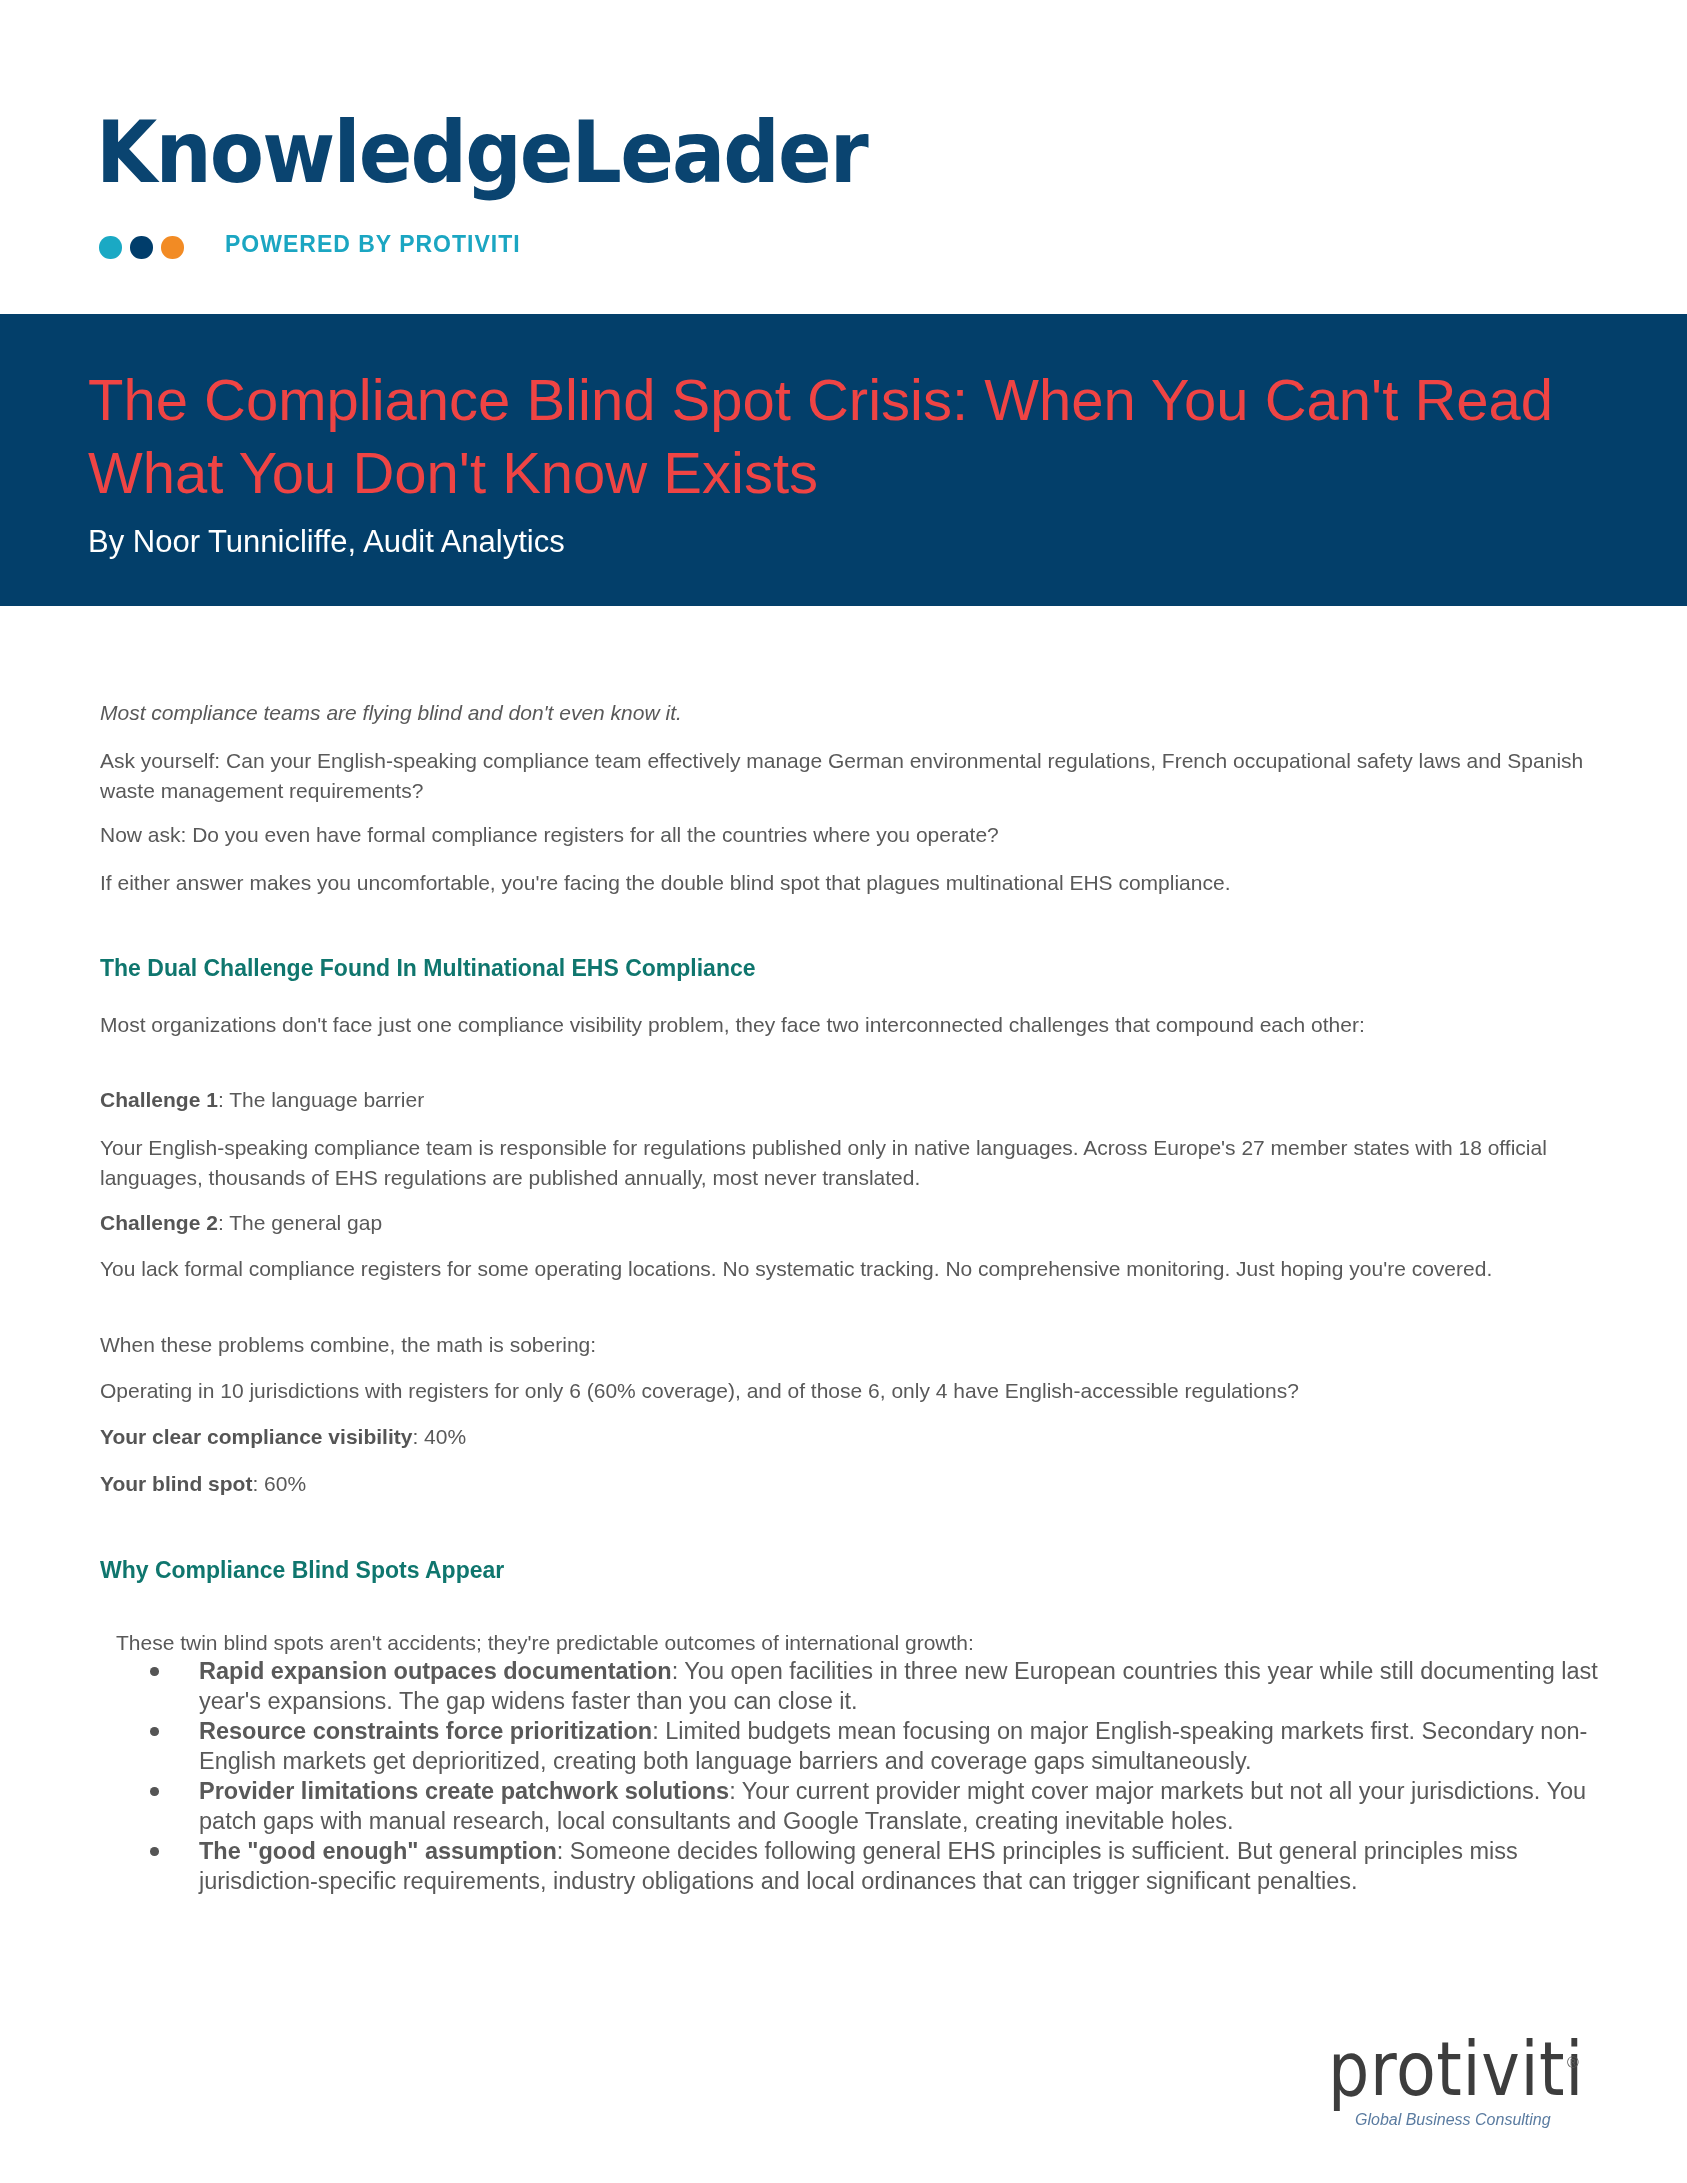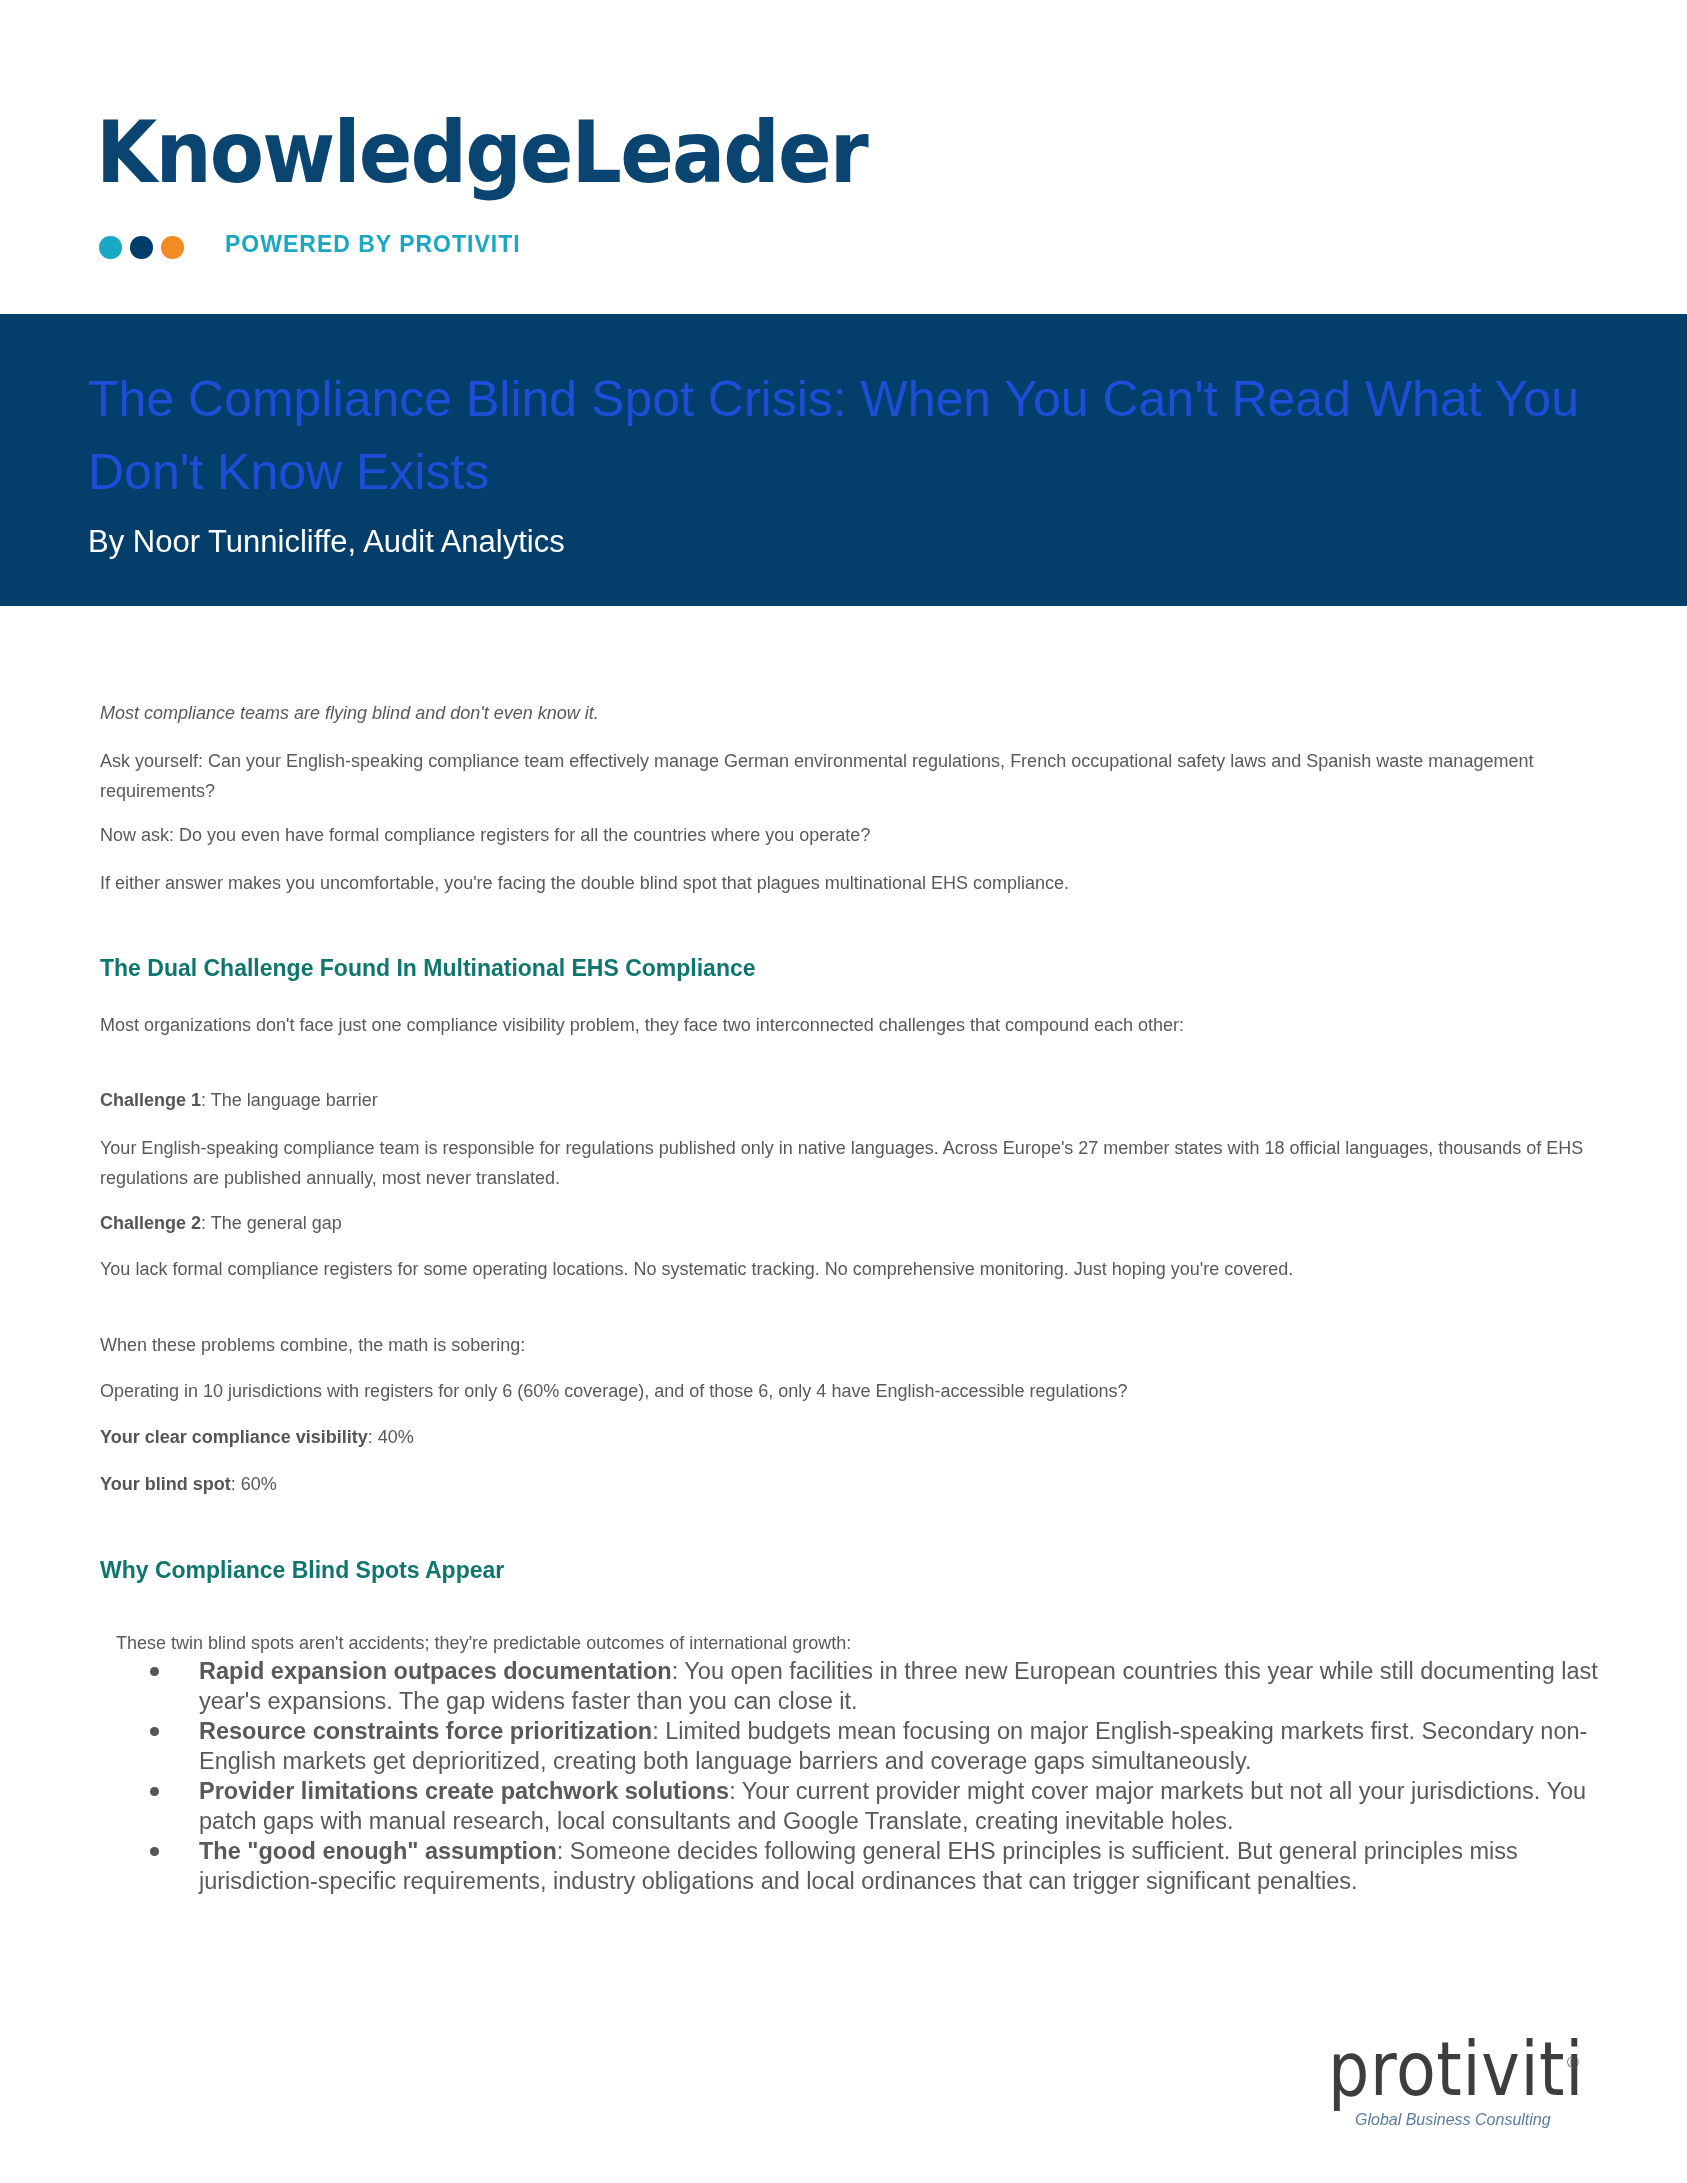--- a/index.html
+++ b/index.html
@@ -21,30 +21,30 @@
   .dot { width: 22.5px; height: 22.5px; border-radius: 50%; top: 236px; }
   .powered {
     left: 225px; top: 233px; font-size: 23px; font-weight: 700;
     letter-spacing: 1px; line-height: 1; white-space: nowrap;
   }
 
   
   .banner { left: 0; top: 314px; width: 1687px; height: 292px; }
   .banner-title {
     left: 88px; top: 363px; width: 1542px;
-    font-size: 50px; line-height: 73px; color: #1d4ed8; font-weight: 400;
+    font-size: 58px; line-height: 73px; color: #ef4444; font-weight: 400;
   }
   .byline {
     left: 88px; top: 526px; font-size: 31px; line-height: 1; color: #ffffff; white-space: nowrap;
   }
 
   
   .body-text {
     left: 100px; width: 1502px;
-    font-size: 18px; line-height: 30px; color: #595959;
+    font-size: 21px; line-height: 30px; color: #595959;
   }
   .body-text b, .strong { font-weight: 700; color: #555555; }
   .italic { font-style: italic; }
   .h2 {
     left: 100px; font-size: 23px; font-weight: 700; color: #0f766e; line-height: 30px; white-space: nowrap;
   }
 
   
   .bullet-list { left: 100px; top: 1656px; width: 1515px; margin: 0; padding: 0; list-style: none; }
   .bullet-item { position: relative; padding-left: 99px; font-size: 23.5px; line-height: 30px; color: #595959; }

